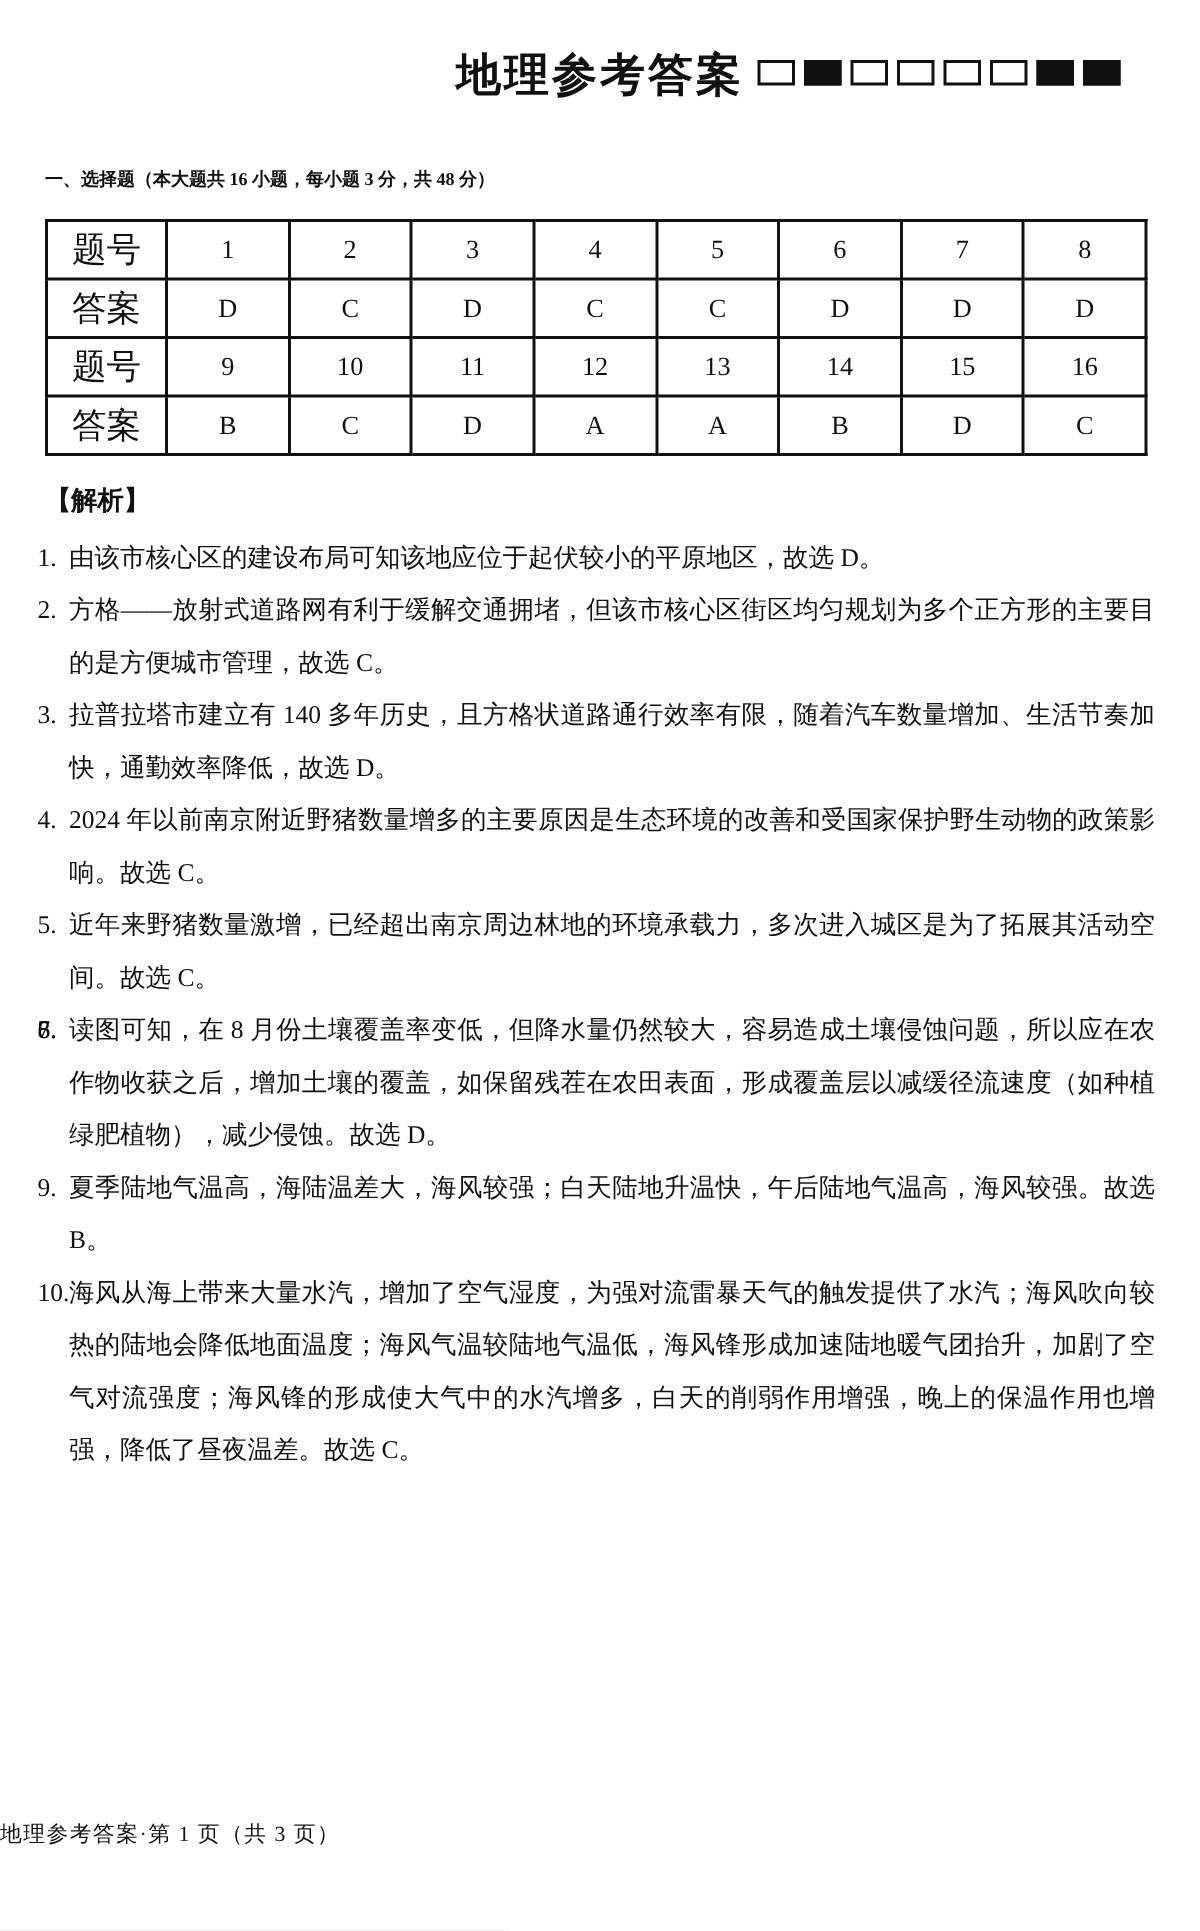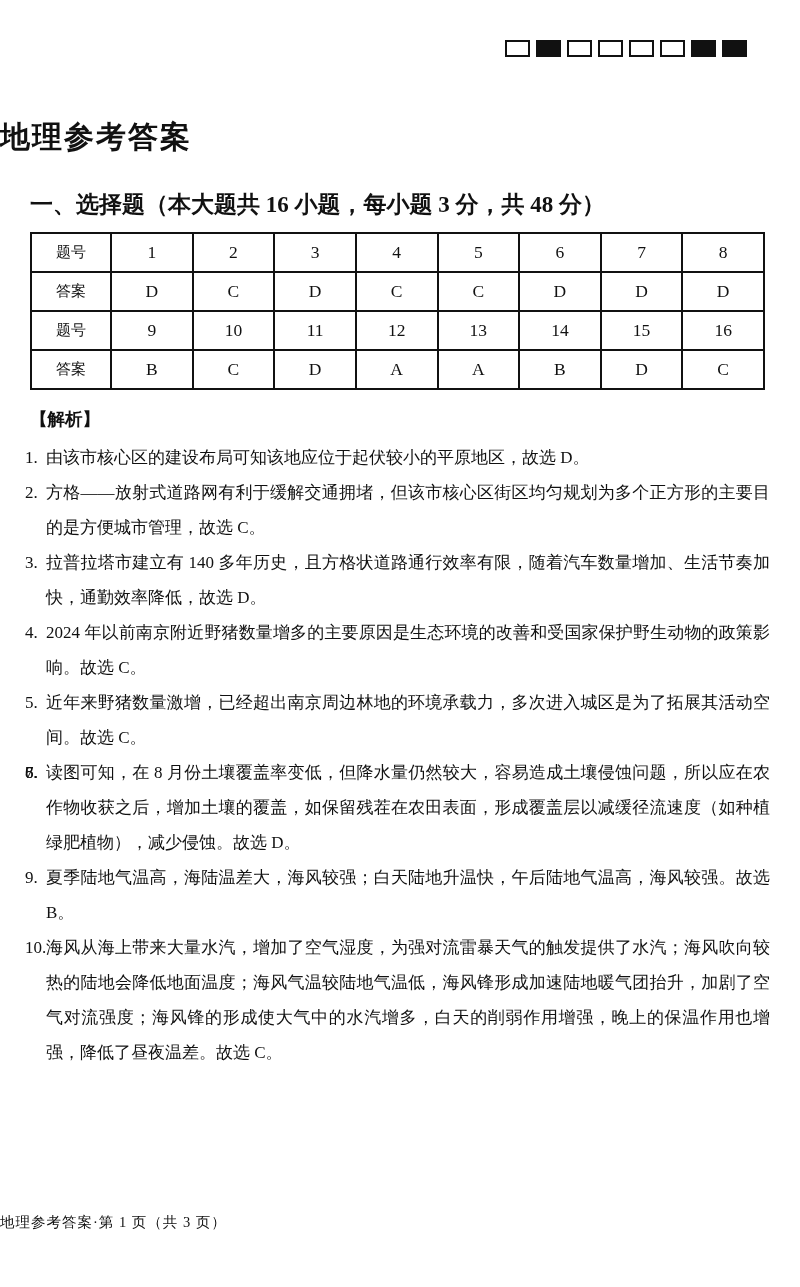--- a/index.html
+++ b/index.html
@@ -25,46 +25,47 @@
     width: 21px;
     height: 13px;
     border: 2px solid #111111;
     box-sizing: content-box;
     background: #ffffff;
   }
   .crop-marks .mark.filled { background: #111111; }
 
   .title {
     margin: 0;
-    padding-top: 119px;
+    padding-top: 33px;
+    text-align: center;
     font-size: 30px;
     font-weight: bold;
     letter-spacing: 2px;
     line-height: 36px;
   }
   .section-heading {
     margin: 37px 30px 0 30px;
-    font-size: 23px;
+    font-size: 12px;
     font-weight: bold;
     line-height: 26px;
   }
   table.answer-table {
     border-collapse: collapse;
     margin: 14px 30px 0 30px;
     width: 735px;
     table-layout: fixed;
   }
   table.answer-table td {
     border: 2px solid #111111;
     height: 37px;
     text-align: center;
     font-size: 17.5px;
     padding: 0;
   }
-  table.answer-table td.label-cell { font-size: 15px; }
+  table.answer-table td.label-cell { font-size: 23px; }
   .analysis-heading {
     margin: 16px 30px 0 30px;
     font-size: 17.5px;
     font-weight: bold;
     line-height: 26px;
     font-family: Liberation Serif, serif;
   }
   .analysis-list {
     margin: 8px 30px 0 25px;
     width: 745px;

